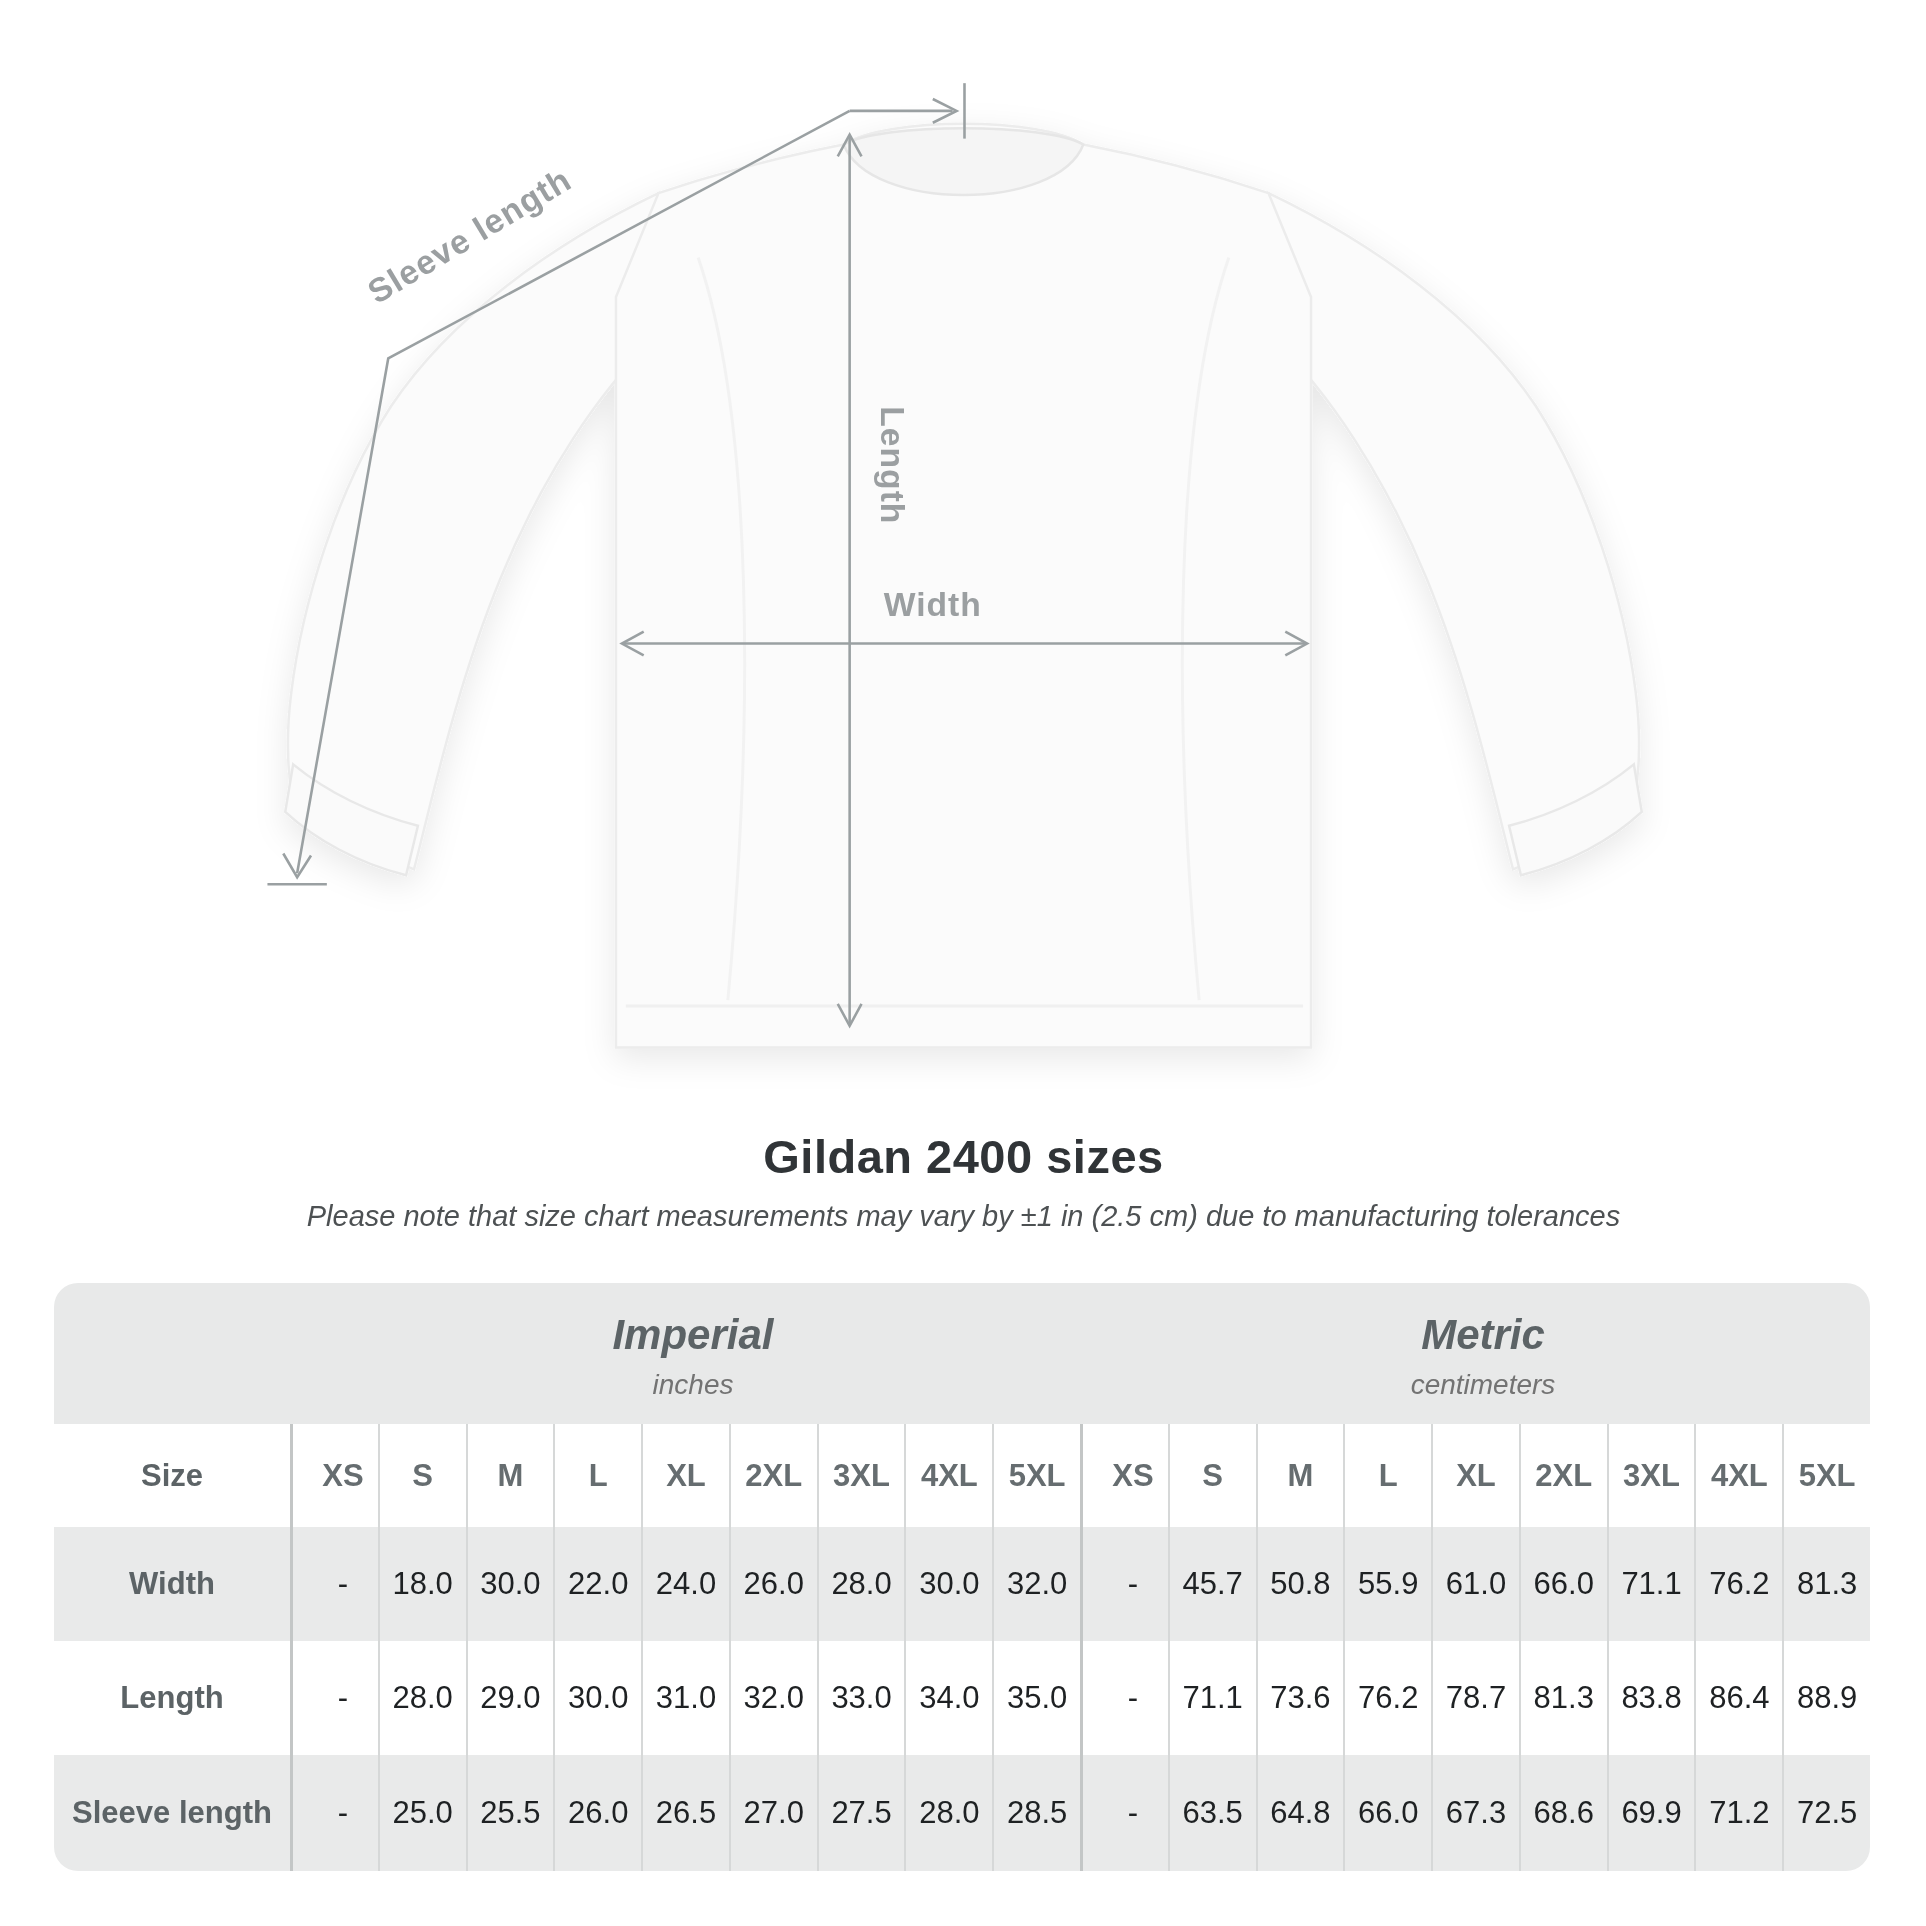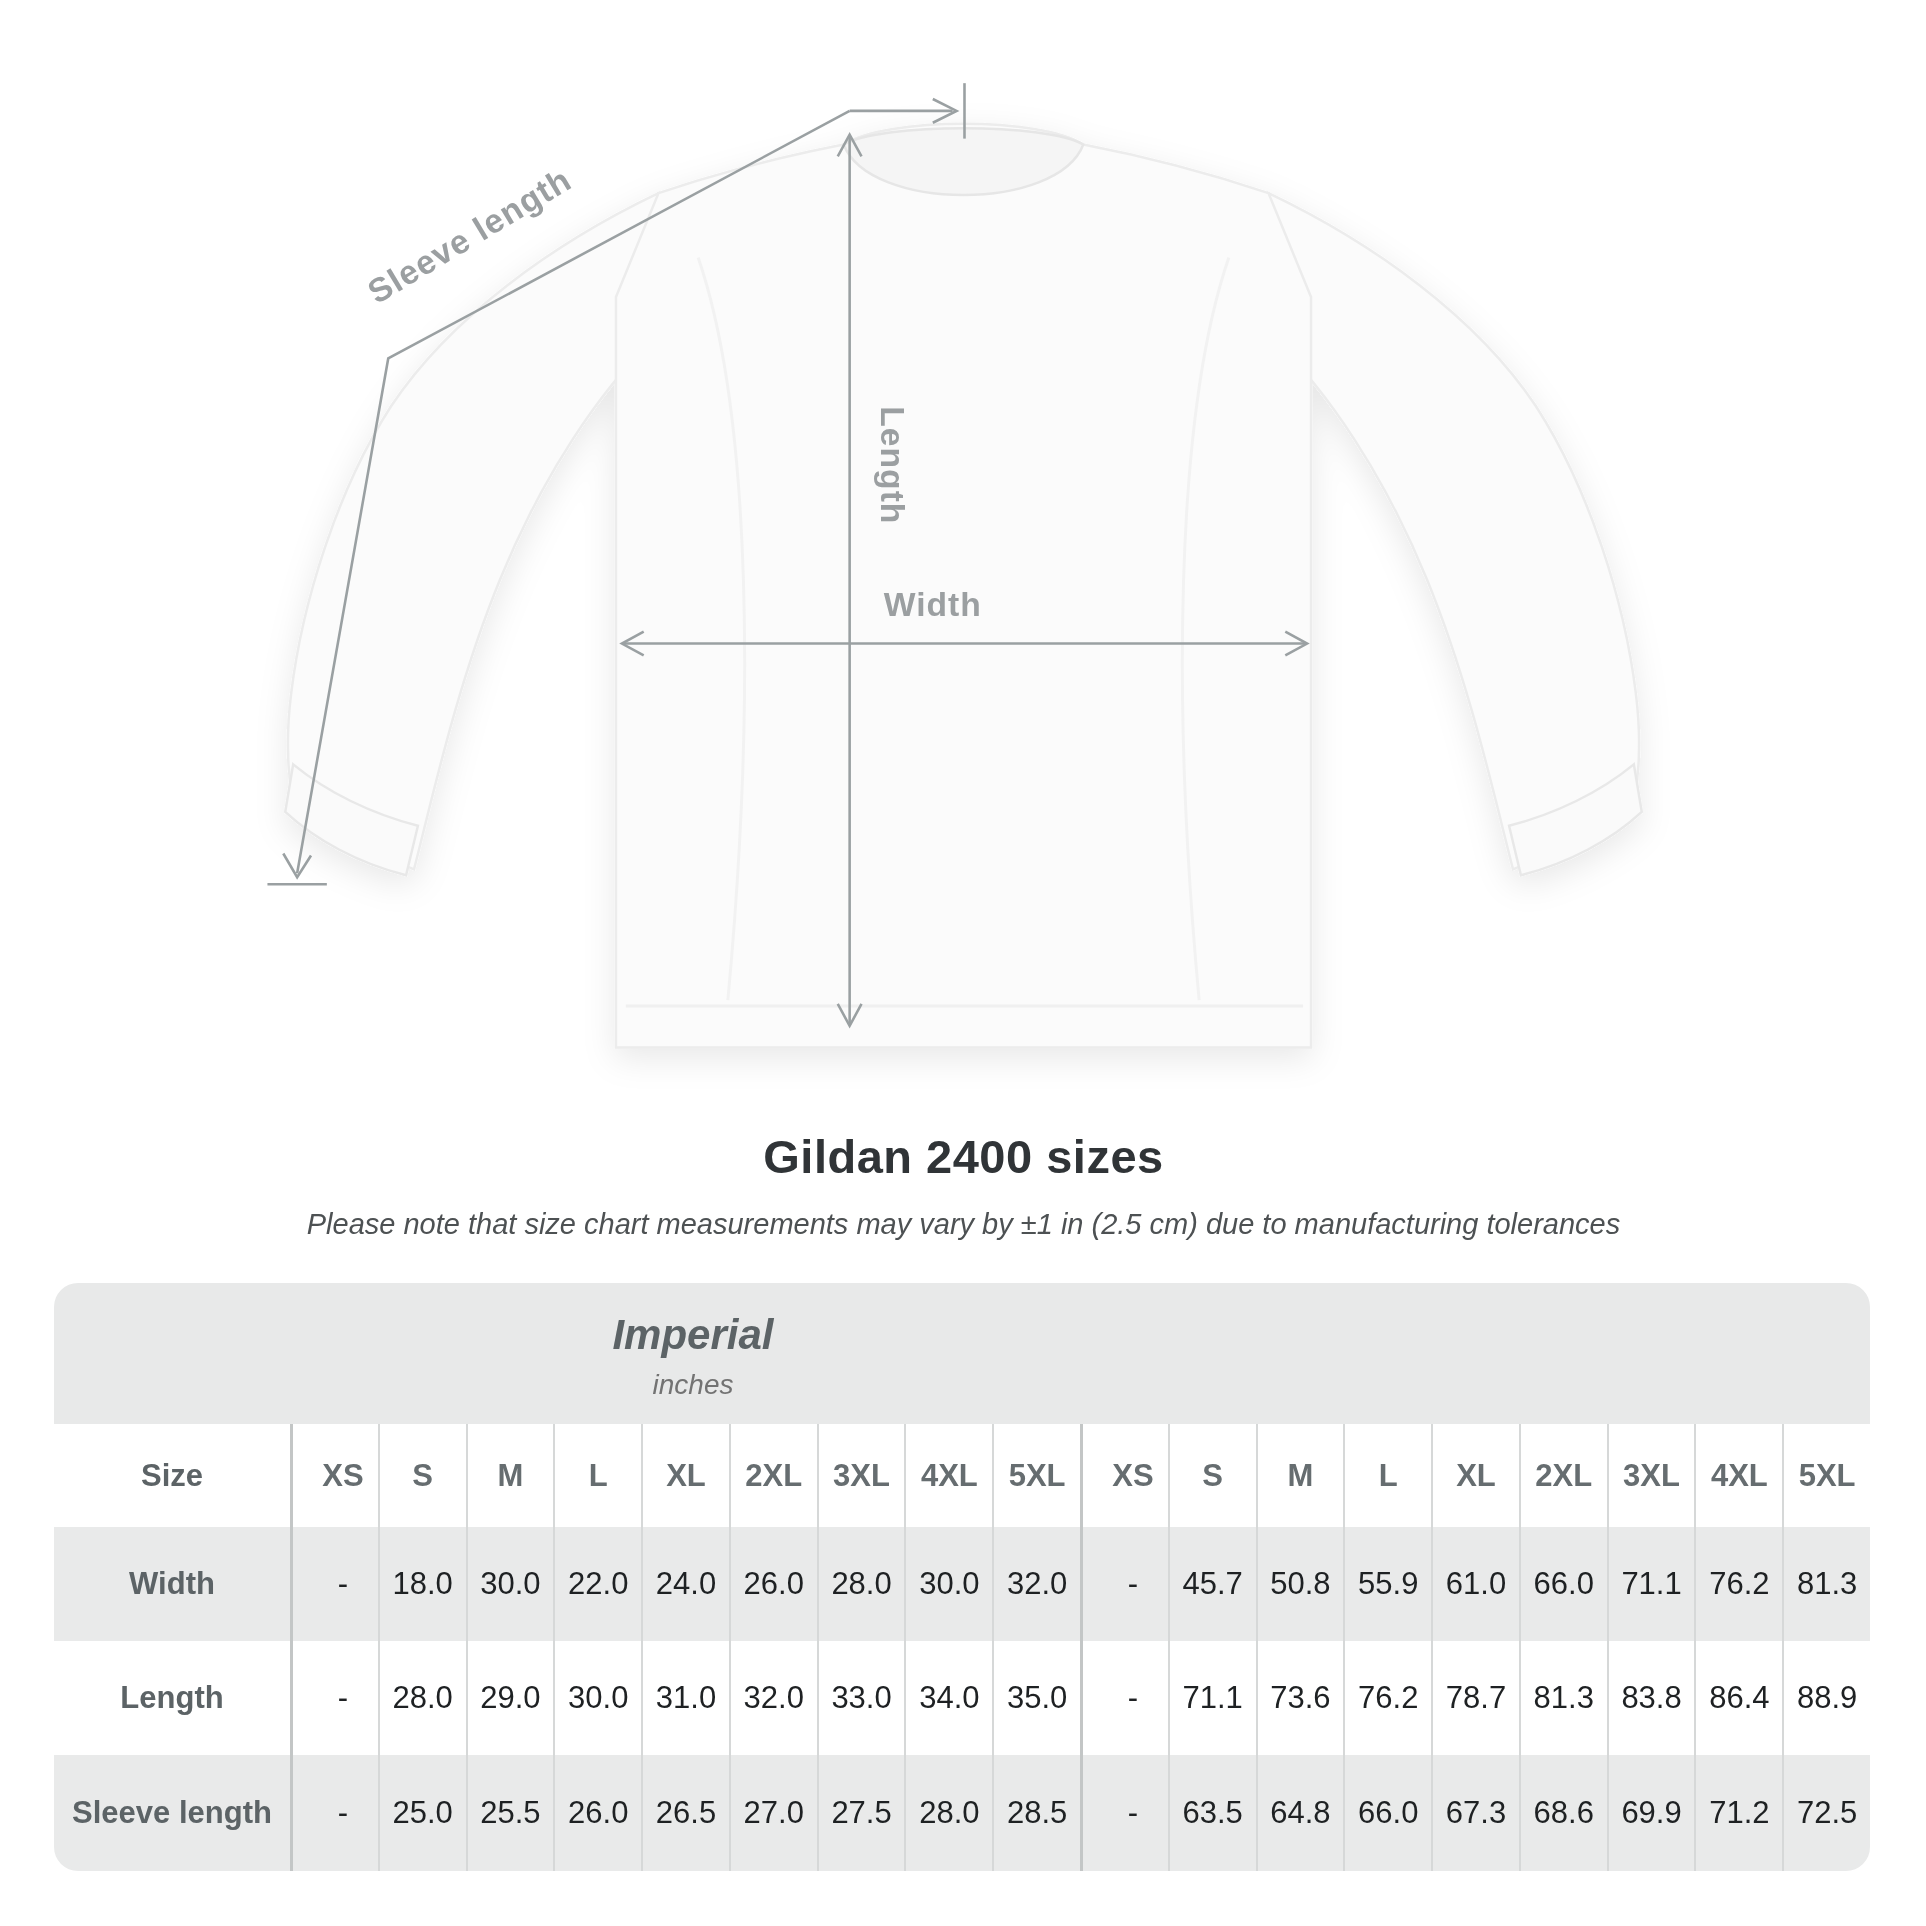--- a/index.html
+++ b/index.html
@@ -6,21 +6,21 @@
   .canvas{
     position:relative;width:1927px;height:1927px;background:#ffffff;overflow:hidden;
     font-family:"Liberation Sans","DejaVu Sans",sans-serif;
   }
   .diagram{position:absolute;left:0;top:0;}
   .page-title{
     position:absolute;left:0;right:0;top:1129px;margin:0;text-align:center;
     font-size:47px;font-weight:bold;color:#303437;letter-spacing:0.5px;
   }
   .subtitle{
-    position:absolute;left:0;right:0;top:1200px;margin:8px;text-align:center;
+    position:absolute;left:0;right:0;top:1200px;margin:0;text-align:center;
     font-size:29px;font-style:italic;color:#4d5153;
   }
   .size-table{position:absolute;left:54px;top:1283px;width:1816px;}
   .grid{display:grid;grid-template-columns:236px repeat(18,1fr);}
   .band{
     height:141px;background:#e8e9e9;border-radius:24px 24px 0 0;
     align-items:center;
     gap:16px;
   }
   .unit-group{text-align:center;padding-top:4px;}
@@ -101,20 +101,24 @@
 
   <h1 class="page-title">Gildan 2400 sizes</h1>
   <p class="subtitle">Please note that size chart measurements may vary by ±1 in (2.5 cm) due to manufacturing tolerances</p>
 
   <div class="size-table">
 
     <div class="grid band">
       <div class="unit-group" style="grid-column:2 / span 9">
         <div class="unit-name">Imperial</div>
         <div class="unit-sub">inches</div>
+      </div>
+      <div class="unit-group" style="grid-column:11 / span 9">
+        <div class="unit-name">Metric</div>
+        <div class="unit-sub">centimeters</div>
       </div>
     </div>
 
     <div class="grid row-h">
       <div class="cell lab">Size</div>
       <div class="cell h sep-strong">XS</div>
       <div class="cell h sep">S</div>
       <div class="cell h sep">M</div>
       <div class="cell h sep">L</div>
       <div class="cell h sep">XL</div>

